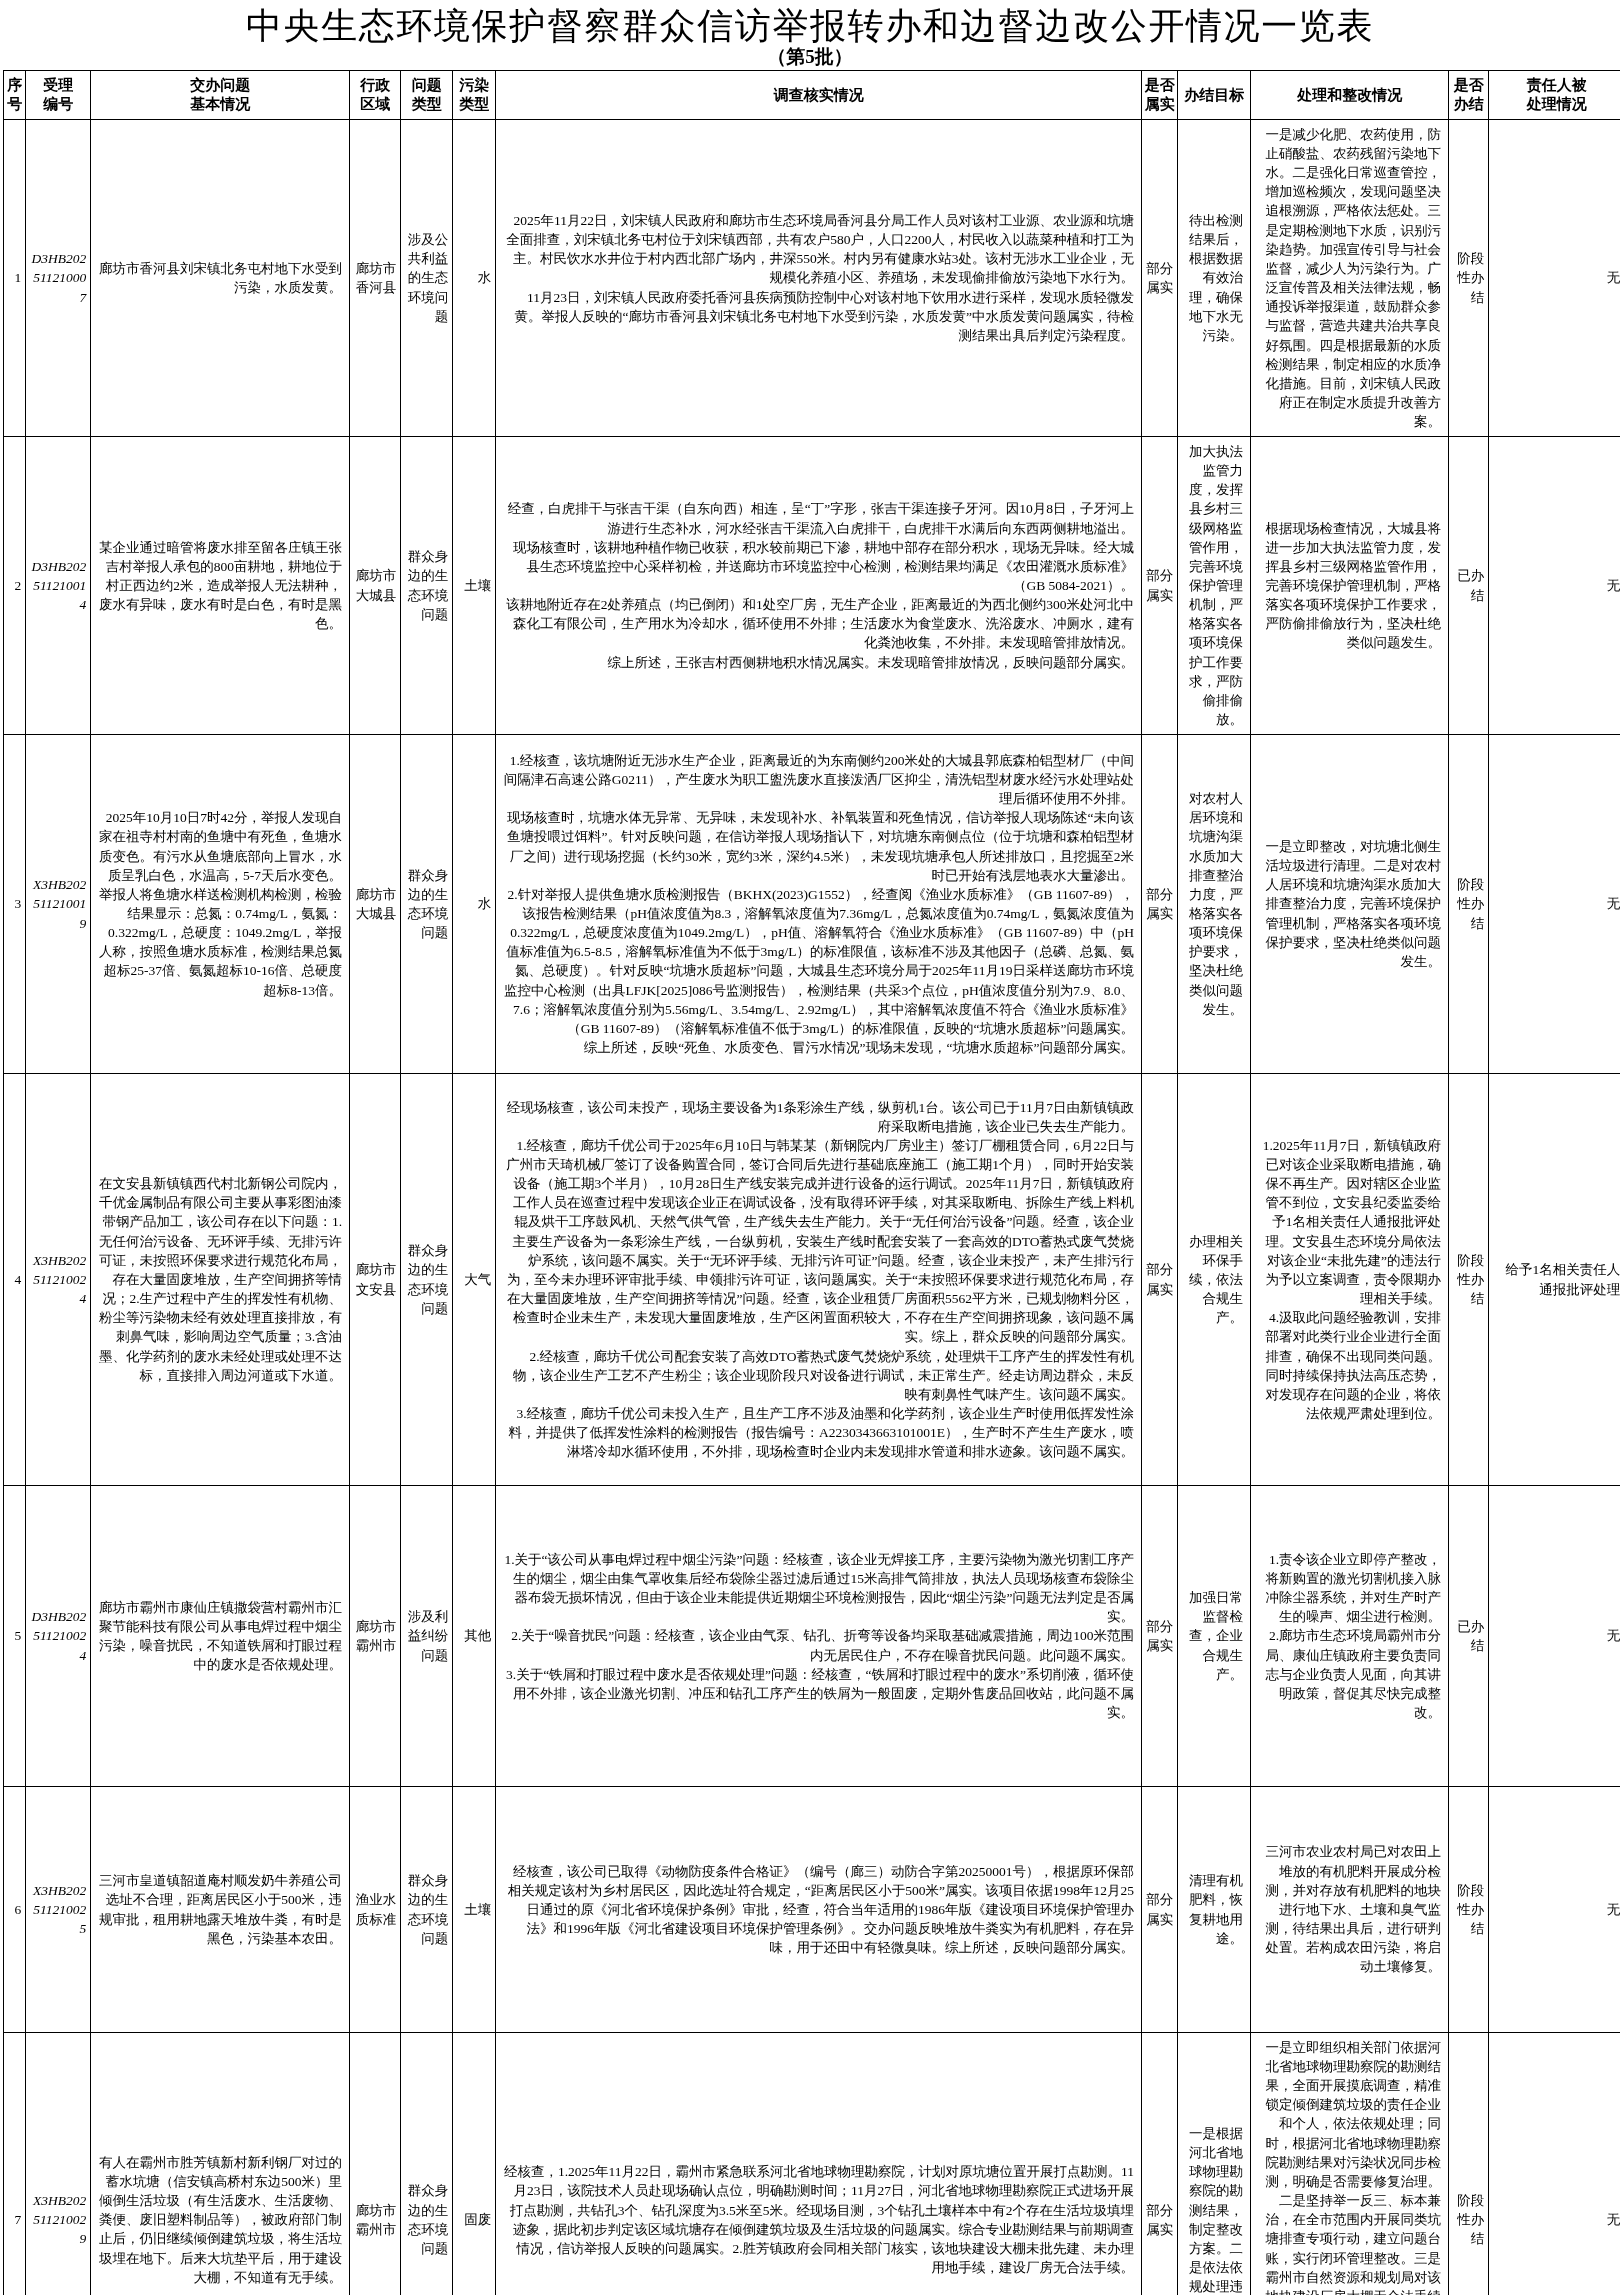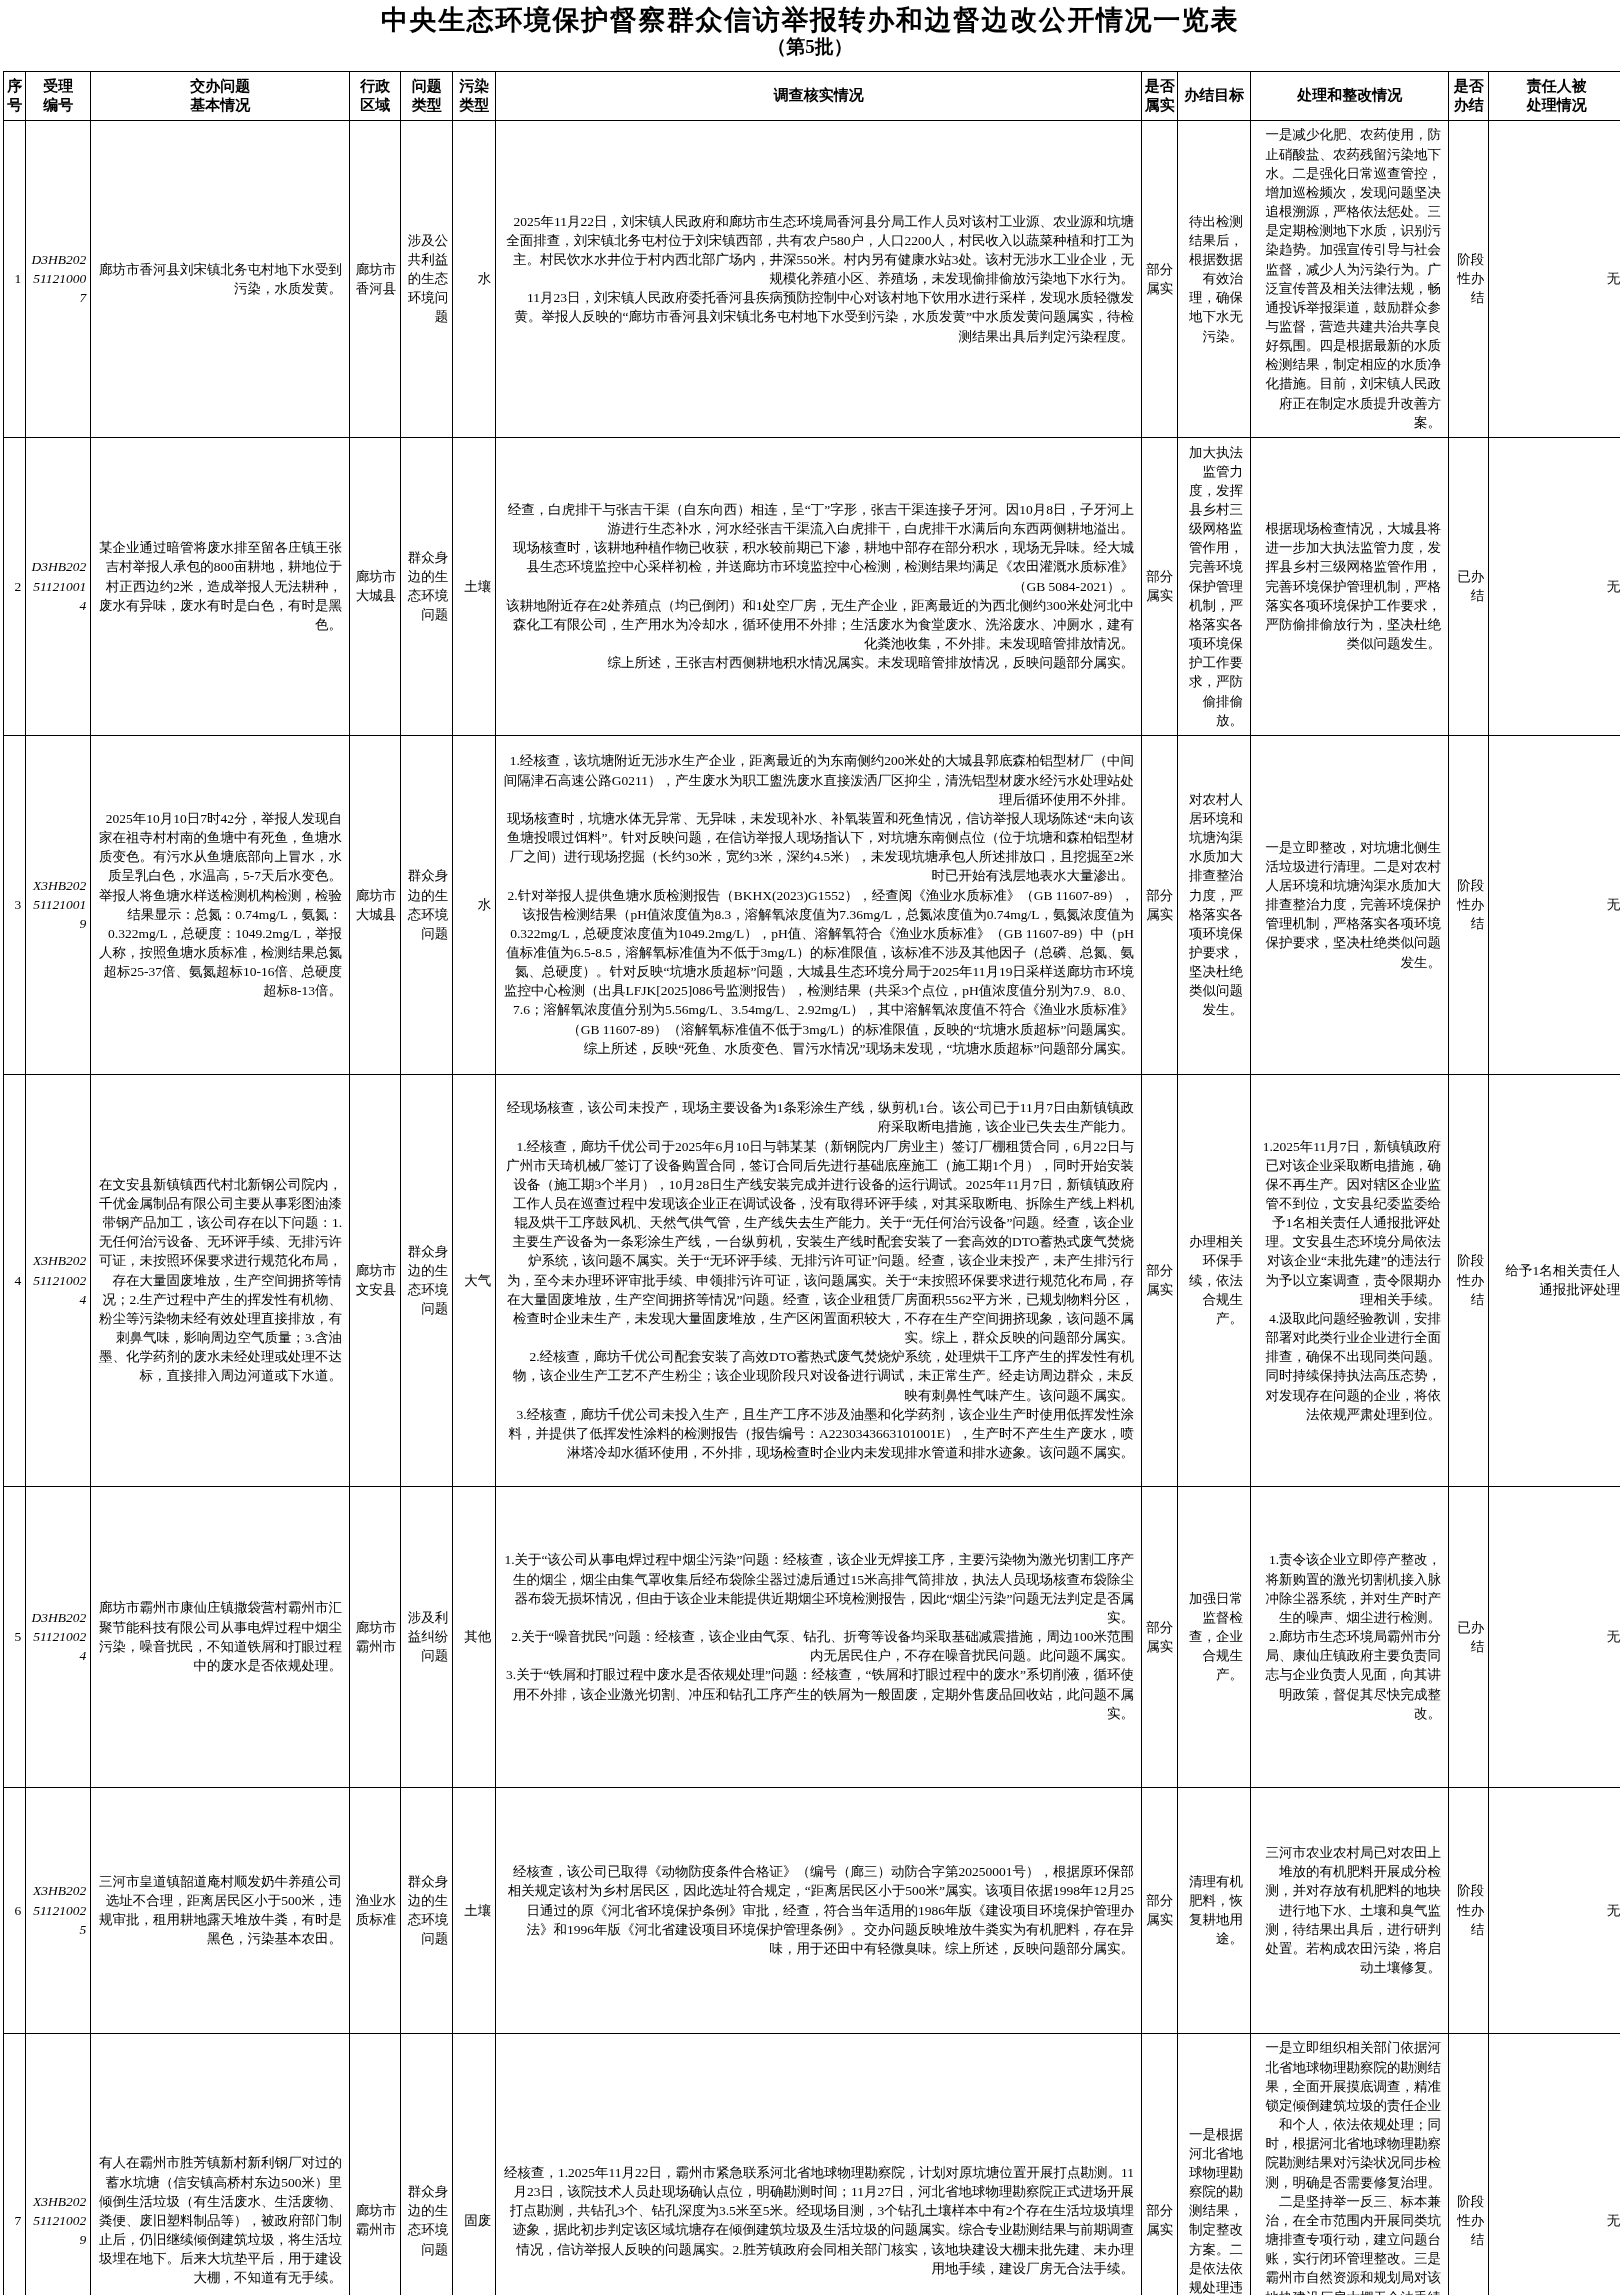--- a/index.html
+++ b/index.html
@@ -6,24 +6,24 @@
   html,body { background:#fff; }
   body {
     width:1620px;
     font-family:"Liberation Serif","DejaVu Serif",serif;
     color:#000;
   }
   .page { width:1620px; padding:4.8px 3.2px 0 3.2px; }
   .title-block { text-align:center; }
   .page-title {
     font-family:"Liberation Sans","DejaVu Sans",sans-serif;
-    font-size:27px; font-weight:bold; letter-spacing:1.6px; line-height:1.15;
+    font-size:36px; font-weight:normal; letter-spacing:1.6px; line-height:1.15;
   }
   .page-subtitle {
-    font-size:19px; font-weight:bold; line-height:1.2; margin-bottom:12px;
+    font-size:19px; font-weight:bold; line-height:1.2; margin-bottom:1px;
     font-family:"Liberation Serif","DejaVu Serif",serif;
   }
   table.report {
     width:1614px; margin:0 auto;
     border-collapse:collapse; table-layout:fixed;
     border:1.6px solid #000;
   }
   th, td {
     border:0.8px solid #000;
     vertical-align:middle;

